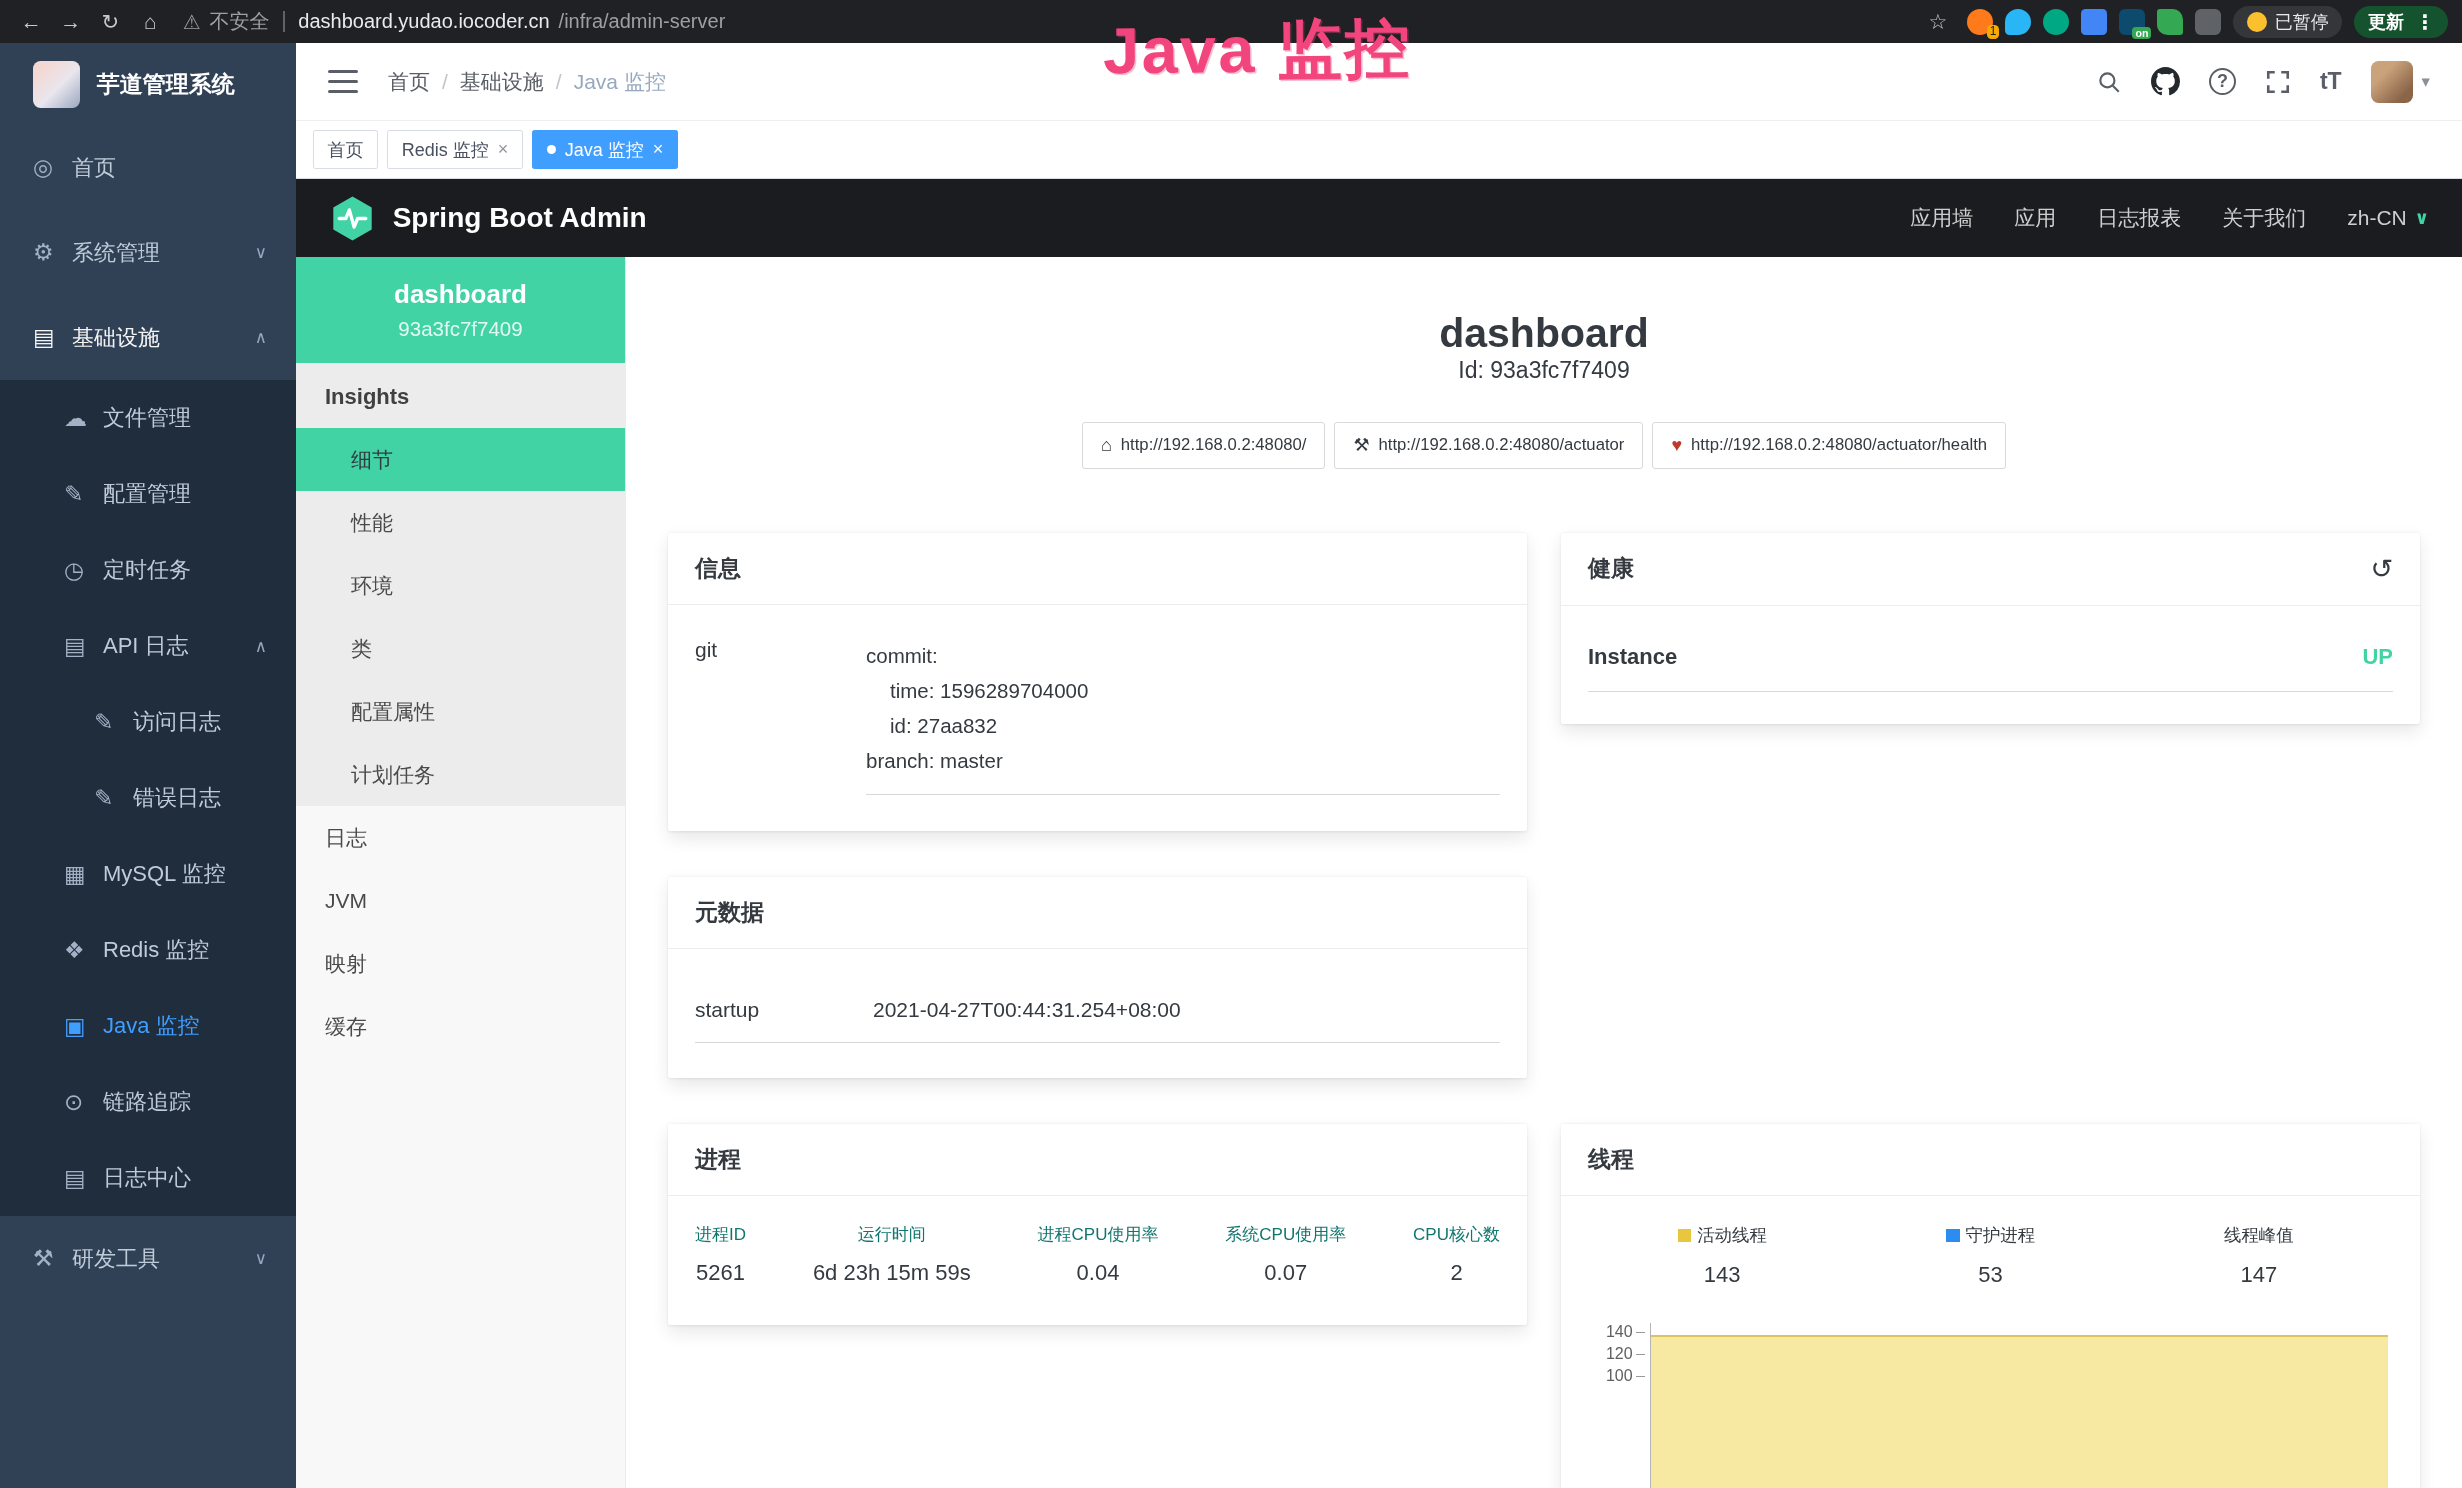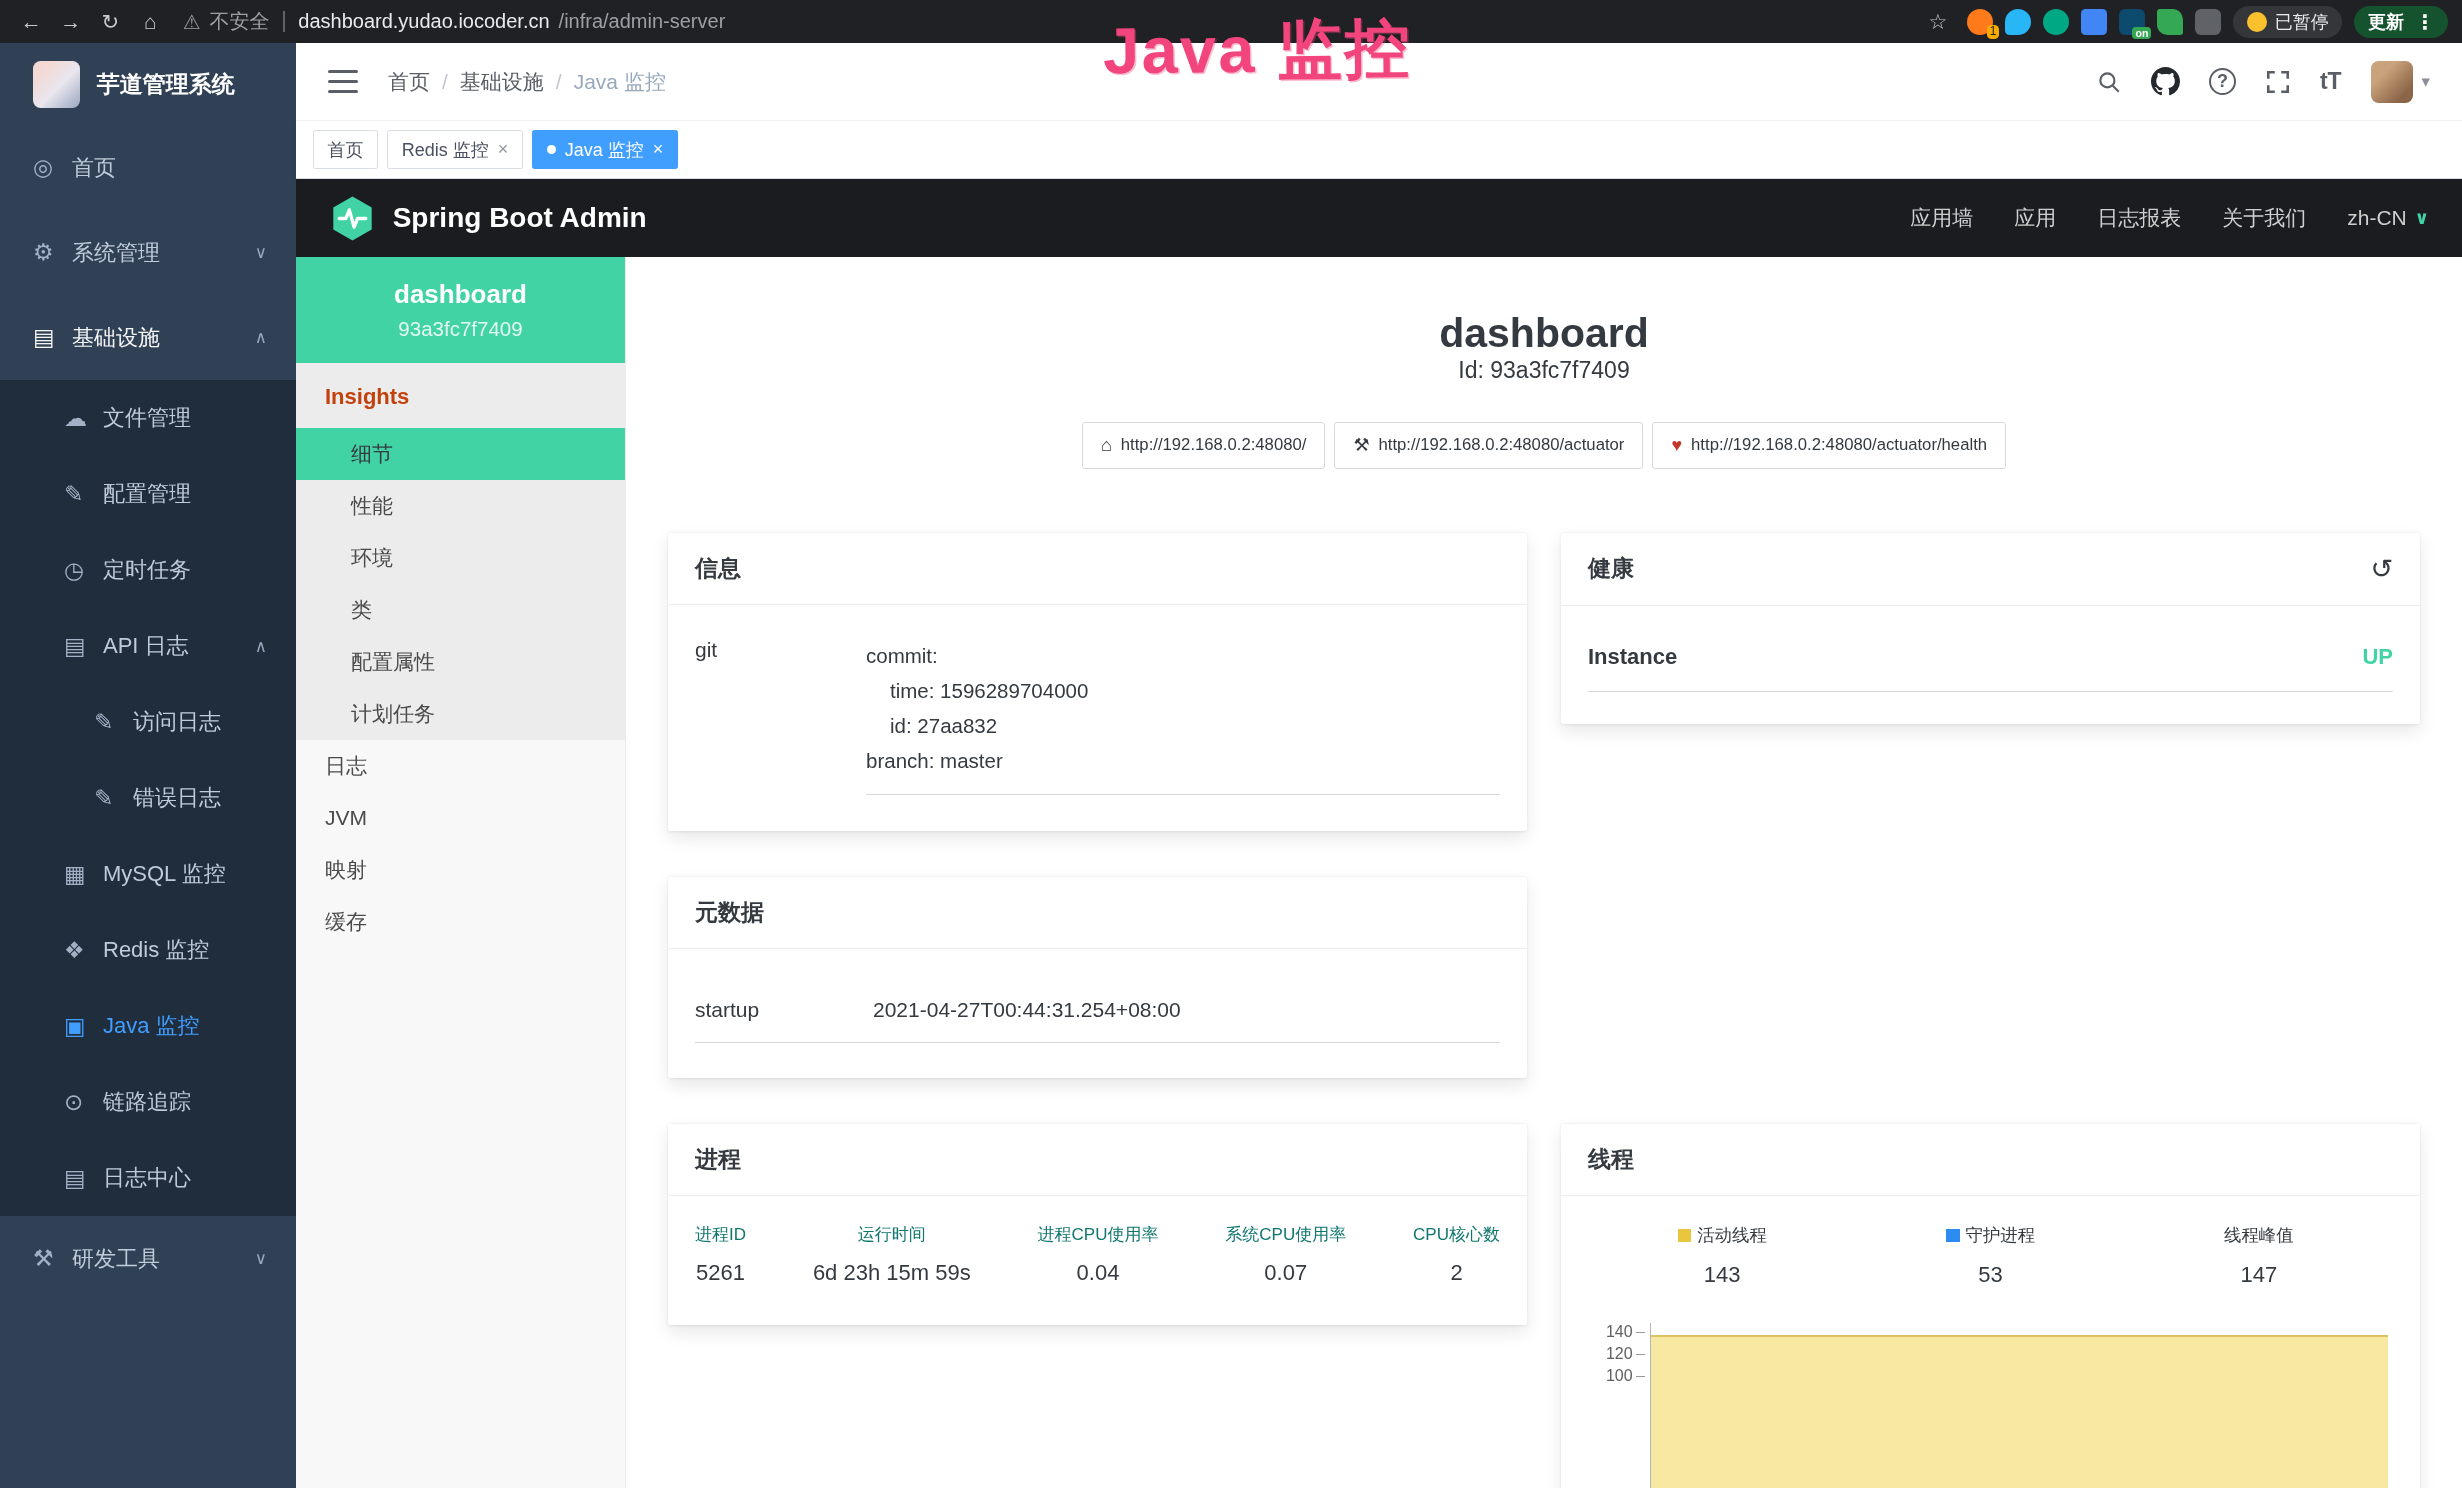--- a/index.html
+++ b/index.html
@@ -101,22 +101,22 @@
   .lang-caret { color:#42d3a5; font-size:18px; font-weight:700; }
 
   .sba-body { flex:1; display:flex; min-height:0; }
   .sba-sidebar { width:330px; flex-shrink:0; background:#f8f8f8; border-right:0.8px solid #ebebeb;
     display:flex; flex-direction:column; }
   .instance-block { background:#42d3a5; height:106px; display:flex; flex-direction:column;
     align-items:center; justify-content:center; gap:7.6px; cursor:pointer; }
   .instance-name { color:#fff; font-size:26px; font-weight:700; }
   .instance-id { color:rgba(255,255,255,.85); font-size:20.5px; }
   .sba-group { background:#ececec; }
-  .group-label { font-size:22px; font-weight:700; color:#c2410c; padding:21px 0 18px 29px; }
-  .sba-item { height:52px; display:flex; align-items:center; padding-left:55px;
+  .group-label { font-size:22px; font-weight:700; color:#404040; padding:21px 0 18px 29px; }
+  .sba-item { height:63px; display:flex; align-items:center; padding-left:55px;
     font-size:21px; color:#4a4a4a; cursor:pointer; }
   .sba-item.top { padding-left:29px; }
   .sba-item.active { background:#42d3a5; color:#343a40; }
 
   .sba-content { flex:1; overflow:hidden; background:#fff; padding:53px 42px 0; }
   .content-title { font-size:41px; font-weight:700; text-align:center; }
   .content-id { font-size:23px; text-align:center; }
   .links-row { display:flex; justify-content:center; gap:9px; margin-top:38px; }
   .link-btn { display:flex; align-items:center; gap:9px; border:0.8px solid #d9d9d9; border-radius:3px;
     padding:11.4px 18px; font-size:16.7px; background:#fff; cursor:pointer; }

